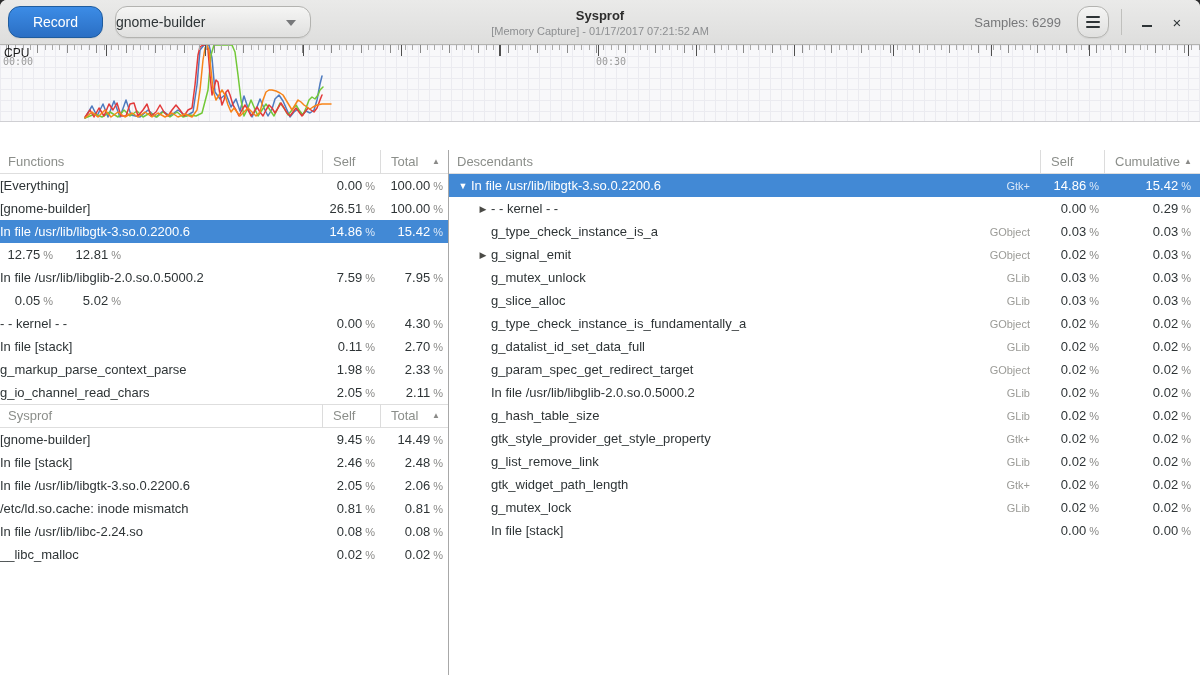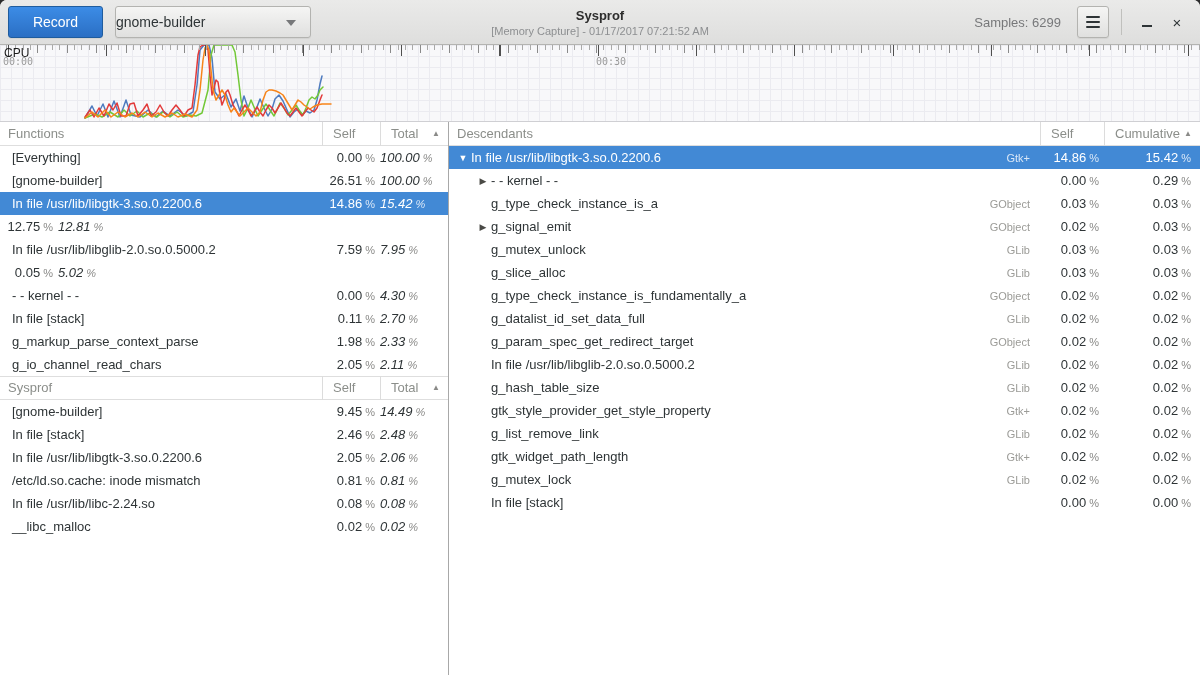--- a/index.html
+++ b/index.html
@@ -1,21 +1,21 @@
 <!DOCTYPE html>
 <html><head>
 <meta charset="utf-8">
 <style>
   * { margin:0; padding:0; box-sizing:border-box; }
   html,body { width:1200px; height:675px; background:#2c2c2c; font-family:"Liberation Sans", sans-serif; overflow:hidden; }
   .window { width:1200px; height:675px; background:#ffffff; border-radius:7px 7px 0 0; overflow:hidden; display:flex; flex-direction:column; }
 
   
   .headerbar { height:45px; flex:0 0 45px; background:linear-gradient(to bottom,#eaeae9,#dededd); border-bottom:1px solid #b4b4b1; display:flex; align-items:center; padding:0 8px; position:relative; }
-  .btn { height:32px; border:1px solid #b3b3b0; border-radius:3px; background:linear-gradient(to bottom,#f5f5f4,#e0e0df); font-family:"Liberation Sans",sans-serif; font-size:14px; color:#2e3436; cursor:pointer; box-shadow:0 1px 1px rgba(0,0,0,0.06); }
+  .btn { height:32px; border:1px solid #b3b3b0; border-radius:12px; background:linear-gradient(to bottom,#f5f5f4,#e0e0df); font-family:"Liberation Sans",sans-serif; font-size:14px; color:#2e3436; cursor:pointer; box-shadow:0 1px 1px rgba(0,0,0,0.06); }
   .btn.suggested { width:95px; background:linear-gradient(to bottom,#3c8ce6,#2b6fc4); border-color:#1f5c9e; color:#ffffff; }
   .btn.combo { width:196px; margin-left:12px; display:flex; align-items:center; justify-content:flex-start; gap:10px; position:relative; }
   .caret { width:0; height:0; border-left:5px solid transparent; border-right:5px solid transparent; border-top:6px solid #77787a; position:absolute; right:14px; top:13px; }
   .titlebox { position:absolute; left:0; right:0; top:0; height:45px; display:flex; flex-direction:column; align-items:center; justify-content:center; pointer-events:none; }
   .title { font-size:13px; font-weight:bold; color:#2d2d2d; line-height:16px; }
   .subtitle { font-size:11px; color:#8d8f91; line-height:14px; }
   .samples { margin-left:auto; font-size:13px; color:#77787a; padding-right:16px; }
   .iconbtn { width:32px; display:flex; align-items:center; justify-content:center; }
   .hamburger { display:flex; flex-direction:column; gap:3px; }
   .hamburger i { display:block; width:14px; height:2px; background:#2e3436; border-radius:1px; }
@@ -33,40 +33,40 @@
   .ticks.minor  { height:5px;  background:repeating-linear-gradient(90deg,#a9a9a9 0 1px,transparent 1px 7.35px); background-position:8px 0; }
   .ticks.medium { height:8px;  background:repeating-linear-gradient(90deg,#8a8a8a 0 1px,transparent 1px 29.4px); background-position:8px 0; }
   .ticks.major  { height:11px; background:repeating-linear-gradient(90deg,#4f4f4f 0 1px,transparent 1px 98.3px); background-position:8px 0; }
   .cpu-label { position:absolute; left:4px; top:1px; font-size:12px; color:#1a1a1a; }
   .time-label { position:absolute; top:11px; font-size:10px; font-family:"DejaVu Sans Mono",monospace; color:#9a9a9a; }
   .time-label.t0 { left:3px; }
   .time-label.t30 { left:596px; }
   #cpu-svg { position:absolute; inset:0; width:1200px; height:77px; }
 
   
-  .main { flex:1; display:flex; min-height:0; }
+  .main { flex:1; display:flex; min-height:0;margin-top:28px; }
   .left-pane { width:449px; flex:0 0 449px; border-right:1px solid #a8a8a8; background:#fff; }
   .right-pane { flex:1; background:#fff; min-width:0; }
 
   .thead { height:24px; display:flex; align-items:center; border-bottom:1px solid #dedede; background:#ffffff; font-size:13px; color:#8b8e8a; }
   .thead.callers { border-top:1px solid #dedede; }
   .th { height:24px; line-height:23px; white-space:nowrap; overflow:hidden; }
   .th.name { flex:1; padding-left:8px; }
   .th.num { border-left:1px solid #dcdcdc; padding-left:10px; position:relative; }
   .left-pane .th.self { width:58px; }
   .left-pane .th.total { width:68px; }
   .right-pane .th.self { width:64px; }
   .right-pane .th.total { width:96px; }
   .sort { position:absolute; right:8px; top:0; font-size:8px; color:#8a8a88; }
 
   .tbody { font-size:13px; color:#2e3436; }
   .row { height:23px; display:flex; align-items:center; cursor:default; }
-  .row .name { flex:1; display:flex; align-items:center; white-space:nowrap; overflow:hidden; padding-left:12px; min-width:0; }
+  .row .name { flex:1; display:flex; align-items:center; white-space:nowrap; overflow:hidden; padding-left:0; min-width:0; }
   .left-pane .row .self { width:58px; text-align:right; padding-right:5px; white-space:nowrap; }
-  .left-pane .row .total { width:68px; padding-right:5px; white-space:nowrap;font-style:italic; }
+  .left-pane .row .total { width:68px; text-align:right; padding-right:5px; white-space:nowrap; }
   .right-pane .row .self { width:64px; text-align:right; padding-right:5px; white-space:nowrap; }
   .right-pane .row .total { width:96px; text-align:right; padding-right:9px; white-space:nowrap; }
   .pct { font-size:11px; color:#8a8a88; }
   .row.selected { background:#4289d5; color:#ffffff; }
   .row.selected .pct { color:#d9e7f7; }
   .badge { margin-left:auto; padding-right:10px; font-size:11px; color:#9b9b97; flex:0 0 auto; }
   .row.selected .badge { color:#d9e7f7; }
   .expander { width:16px; flex:0 0 16px; text-align:center; font-size:9px; color:#4a4a46; }
   .row.selected .expander { color:#ffffff; }
   .tree .row .name { padding-left:6px; }

